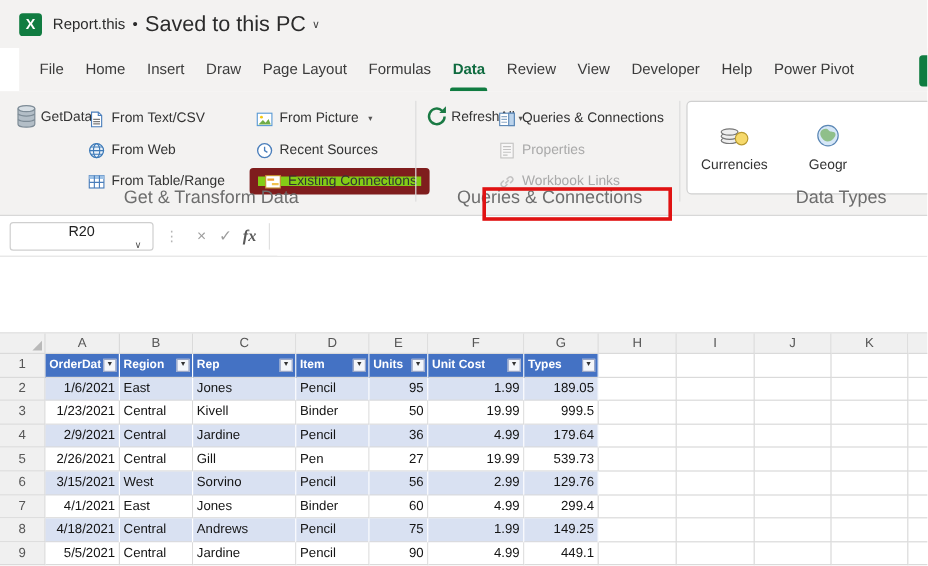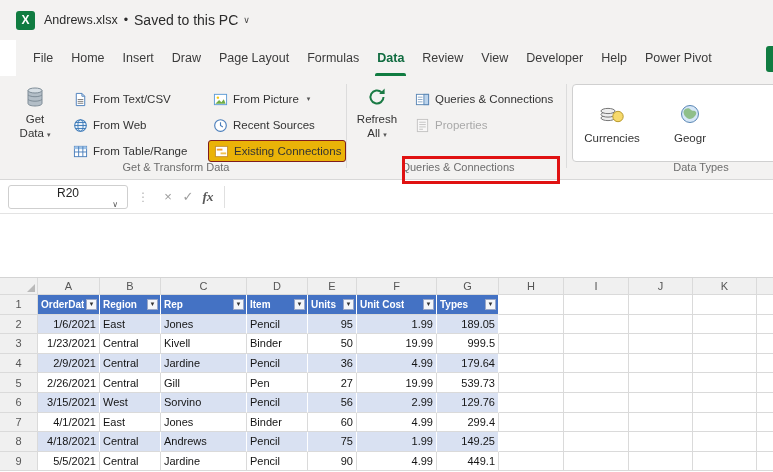--- a/index.html
+++ b/index.html
@@ -7,21 +7,21 @@
   body { font-family:"Liberation Sans", sans-serif; }
   .app { position:relative; width:773px; height:472px; background:#fff; overflow:hidden; }
 
   
   .titlebar { position:absolute; left:0; top:0; width:100%; height:40px; background:#f3f2f1;
               display:flex; align-items:center; padding-left:16px; }
   .xl-icon { width:19px; height:19px; background:#107C41; border-radius:3px; color:#fff;
              font-weight:bold; font-size:12px; display:flex; align-items:center; justify-content:center; flex:none; }
   .tb-name { font-size:12.5px; color:#2b2b2b; margin-left:9px; }
   .tb-dot  { font-size:12.5px; color:#2b2b2b; margin:0 6px; }
-  .tb-status { font-size:14px; color:#2b2b2b; }
+  .tb-status { font-size:18px; color:#2b2b2b; }
   .tb-chev { font-size:9px; color:#444; margin-left:5px; }
 
   
   .tabstrip { position:absolute; left:16px; top:40px; width:100%; height:36px; background:#f3f2f1;
               display:flex; align-items:stretch; padding-left:8px; }
   .tab { font-size:12.5px; color:#3b3b3b; padding:0 9px; display:flex; align-items:center; position:relative; }
   .tab.active { color:#0f6b3f; font-weight:700; }
   .tab.active::after { content:""; position:absolute; left:7px; right:7px; bottom:0; height:3px;
                        background:#107C41; border-radius:2px 2px 0 0; }
   .edge-sliver { position:absolute; right:0; top:46px; width:7px; height:26px; background:#107C41;
@@ -30,34 +30,34 @@
   
   .ribbon { position:absolute; left:0; top:76px; width:100%; height:104px; background:#f3f2f1;
             border-bottom:1px solid #d8d8d8; }
   .group { position:absolute; top:4px; height:96px; }
   .g1 { left:10px;  width:332px; }
   .g2 { left:352px; width:212px; }
   .g3 { left:572px; width:258px; }
   .gsep { position:absolute; top:8px; height:84px; width:1px; background:#dcdcdc; }
   .gsep1 { left:346px; } .gsep2 { left:566px; }
   .grouplabel { position:absolute; bottom:3px; left:0; right:0; text-align:center;
-                font-size:11px; color:#6d6d6d; white-space:nowrap; }
-
-  .bigbtn { position:absolute; left:0; top:2px; width:50px; display:flex; flex-direction:column;
+                font-size:15px; color:#6d6d6d; white-space:nowrap; }
+
+  .bigbtn { position:absolute; left:0; top:2px; width:50px; display:flex; flex-direction:row;
             align-items:center; padding-top:3px; border-radius:4px; }
   .bigbtn .icL { margin-bottom:3px; }
   .blabel { font-size:11.5px; color:#333; line-height:1.25; text-align:center; white-space:nowrap; }
   .caret { font-size:7px; color:#555; margin-left:3px; }
 
   .smallcol { position:absolute; top:8px; display:flex; flex-direction:column; gap:4px; }
   .sc1 { left:58px; } .sc2 { left:198px; }
   .g2 .smallcol { left:58px; }
   .sbtn { display:flex; align-items:center; gap:5px; height:22px; font-size:11.5px; color:#333;
           padding:0 4px; border-radius:3px; white-space:nowrap; }
-  .sbtn.hovered { border:1px solid #7f1d1d; background:#eab308; }
+  .sbtn.hovered { border:7px solid #7f1d1d; background:#84cc16; }
   .sbtn.disabled { color:#a9a9a9; }
   .ic  { width:16px; height:16px; flex:none; display:flex; align-items:center; justify-content:center; }
   .icL { width:26px; height:24px; display:flex; align-items:center; justify-content:center; }
 
   .gallery { position:absolute; left:0; top:4px; width:240px; height:78px; background:#fff;
              border:1px solid #d0d0d0; border-radius:4px; display:flex; align-items:center; overflow:hidden; }
   .gitem { width:78px; display:flex; flex-direction:column; align-items:center; gap:5px;
            font-size:11.5px; color:#333; }
 
   .red-annotation { position:absolute; left:402px; top:80px; width:158px; height:28px;
@@ -99,21 +99,21 @@
   .w-e{width:49px;} .w-f{width:80px;} .w-g{width:62px;} .w-h{width:65px;} .w-i{width:65px;}
   .w-j{width:64px;} .w-k{width:64px;} .w-l{width:18px; border-right:none;}
 </style>
 </head>
 <body>
 
 <div class="app">
 
   <div class="titlebar">
     <span class="xl-icon">X</span>
-    <span class="tb-name">Andrews.xlsx</span>
+    <span class="tb-name">Report.this</span>
     <span class="tb-dot">•</span>
     <span class="tb-status">Saved to this PC</span>
     <span class="tb-chev">∨</span>
   </div>
 
   <div class="tabstrip">
     <span class="tab">File</span>
     <span class="tab">Home</span>
     <span class="tab">Insert</span>
     <span class="tab">Draw</span>
@@ -239,20 +239,28 @@
         </div>
         <div class="sbtn disabled">
           <span class="ic">
             <svg width="15" height="15" viewBox="0 0 16 16" opacity="0.45">
                 <rect x="2.5" y="1.5" width="11" height="13" fill="#fff" stroke="#8a8a8a"></rect>
                 <path d="M4.5 4.5h7M4.5 7h7M4.5 9.5h7M4.5 12h4" stroke="#8a8a8a"></path>
               </svg>
           </span>
           <span>Properties</span>
         </div>
+        <div class="sbtn disabled">
+          <span class="ic">
+            <svg width="15" height="15" viewBox="0 0 16 16" opacity="0.45">
+                <path d="M6.5 9.5l3-3M5.2 6.8L3.2 8.8a2.3 2.3 0 0 0 3.2 3.2l2-2M10.8 9.2l2-2a2.3 2.3 0 0 0-3.2-3.2l-2 2" fill="none" stroke="#8a8a8a" stroke-width="1.4"></path>
+              </svg>
+          </span>
+          <span>Workbook Links</span>
+        </div>
       </div>
       <div class="grouplabel">Queries &amp; Connections</div>
     </div>
 
     <div class="gsep gsep2"></div>
 
     <div class="group g3">
       <div class="gallery">
         <div class="gitem">
           <span>

